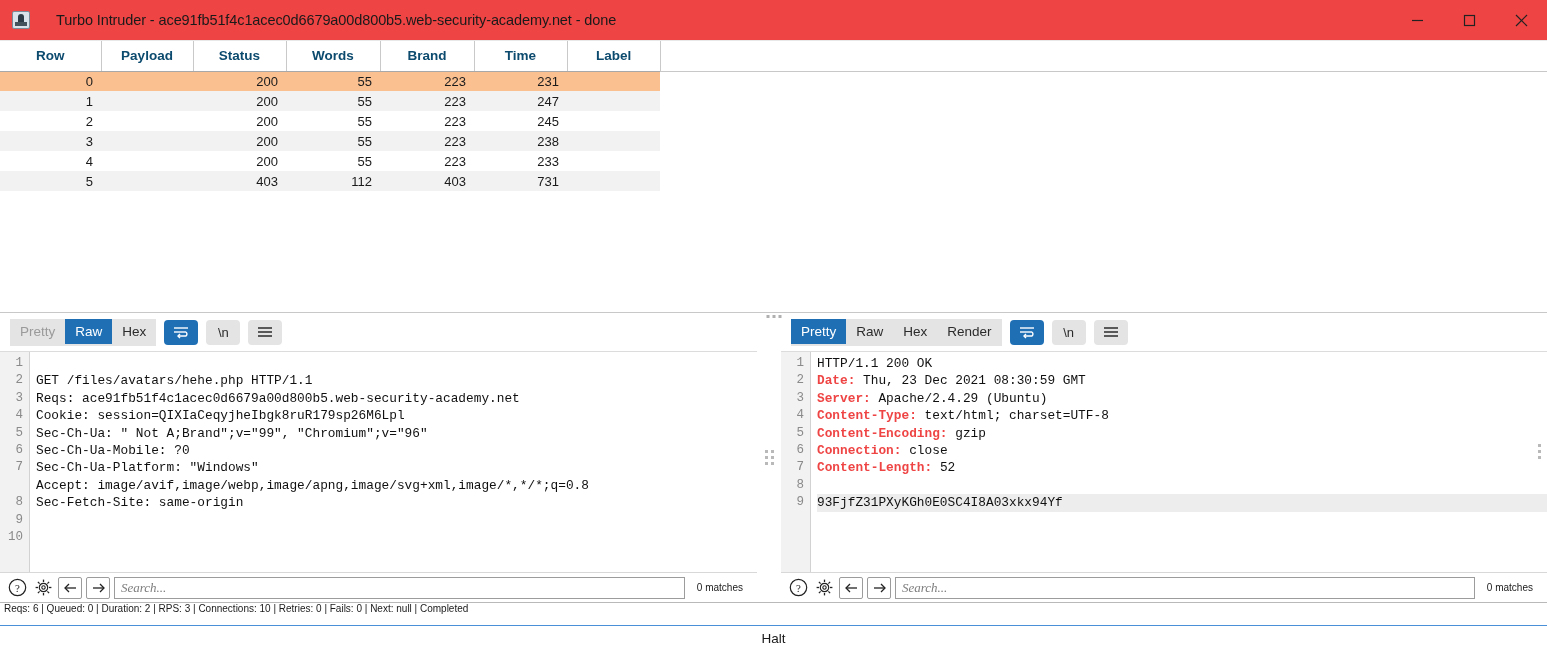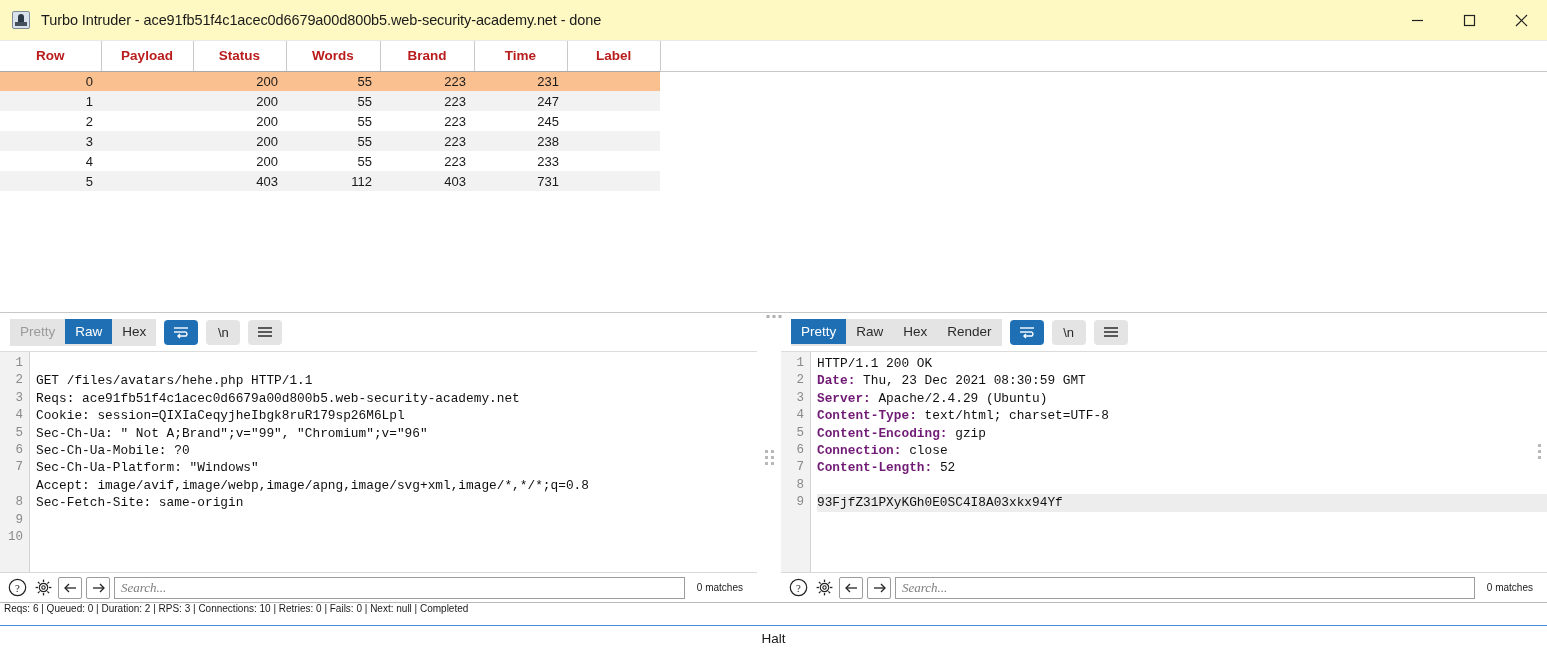--- a/index.html
+++ b/index.html
@@ -8,23 +8,24 @@
     font-family: "Liberation Sans", sans-serif;
     background: #ffffff;
     overflow: hidden;
   }
   body { display: flex; flex-direction: column; }
 
   
   .titlebar {
     height: 41px; flex: 0 0 41px;
     display: flex; align-items: center;
-    background: #fef9c3;
+    background: #ef4444;
     border-bottom: 1px solid #e8e8e8;
     position: relative;
+    gap: 15px;
   }
   .title-icon {
     width: 20px; height: 20px; margin-left: 11px; margin-right: 10px;
     flex: 0 0 20px; position: relative;
   }
   .title-icon .ic-body {
     position: absolute; left: 1px; top: 1px; width: 18px; height: 18px;
     background: #d9e2ea; border: 1px solid #7a8a99; border-radius: 2px;
   }
   .title-icon .ic-fig {
@@ -58,21 +59,21 @@
   }
   table.rtab { border-collapse: collapse; width: 660px; table-layout: fixed; }
   table.rtab col.c-row    { width: 101px; }
   table.rtab col.c-pay    { width: 92px; }
   table.rtab col.c-sta    { width: 93px; }
   table.rtab col.c-wor    { width: 94px; }
   table.rtab col.c-len    { width: 94px; }
   table.rtab col.c-tim    { width: 93px; }
   table.rtab col.c-lab    { width: 93px; }
   table.rtab thead th {
-    height: 30px; font-size: 13.5px; font-weight: bold; color: #b91c1c;
+    height: 30px; font-size: 13.5px; font-weight: bold; color: #0c4a6e;
     text-align: center; background: #ffffff;
     border-right: 1px solid #d4d4d4;
     border-bottom: 1px solid #a8a8a8;
     padding: 0;
   }
   table.rtab thead th:last-child { border-right: none; }
   table.rtab tbody td {
     height: 20px; font-size: 13px; color: #1a1a1a;
     text-align: right; padding: 0 8px 0 0; border: none;
   }
@@ -136,21 +137,21 @@
   .code {
     flex: 1 1 auto; padding-top: 3px; padding-left: 6px; overflow: hidden;
     background: #ffffff;
   }
   .code .ln {
     font-family: "Liberation Mono", monospace; font-size: 12.8px;
     color: #101010; line-height: 17.4px; height: 17.4px; white-space: pre;
   }
   .code .ln.wrap2 { height: 34.8px; white-space: pre-wrap; }
   .code .ln.body { background: #ededed; }
-  .hdr-key { color: #701a75; font-weight: bold; }
+  .hdr-key { color: #ef4444; font-weight: bold; }
 
   
   .searchbar {
     height: 30px; flex: 0 0 30px; display: flex; align-items: center;
     gap: 4px; padding: 0 6px; background: #ffffff;
     border-top: 1px solid #d8d8d8;
   }
   .icbtn {
     width: 22px; height: 22px; display: flex; align-items: center; justify-content: center;
   }

